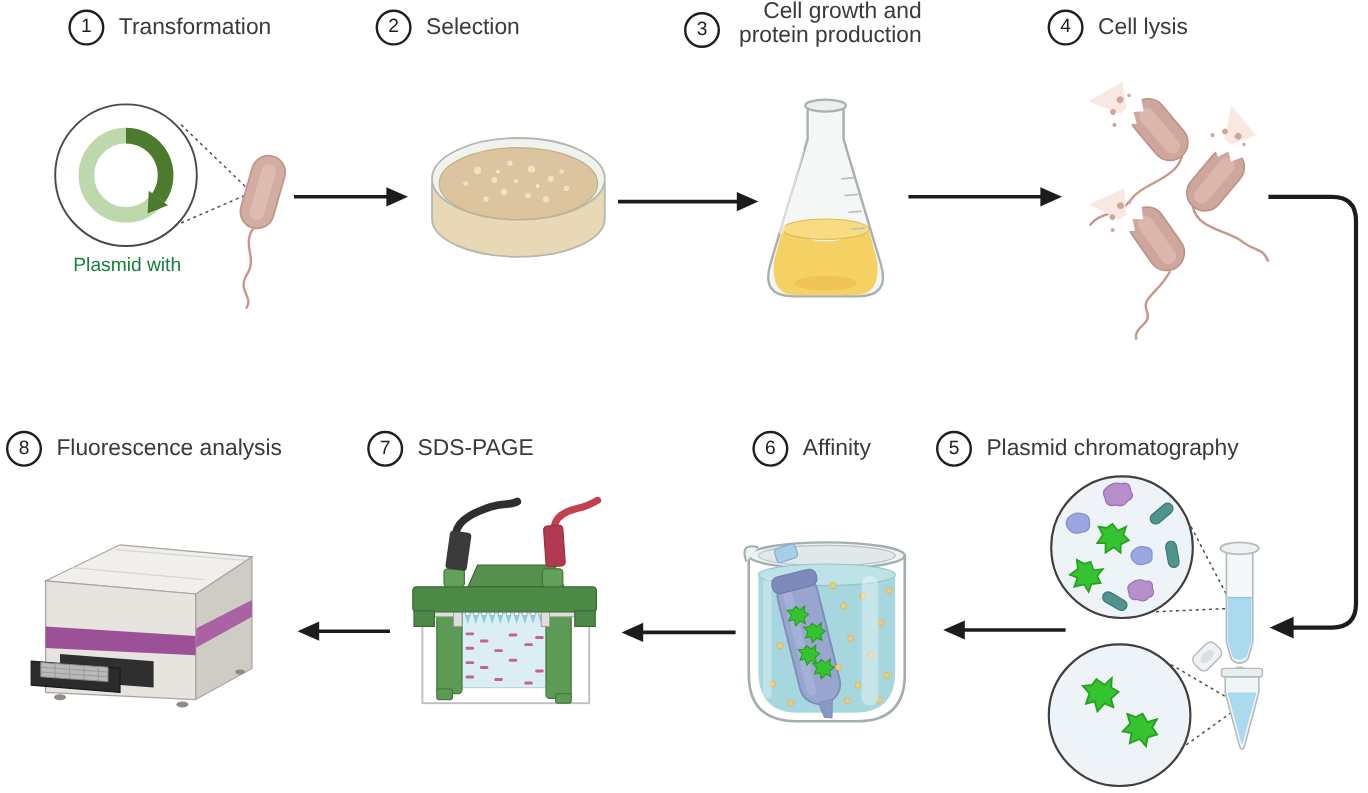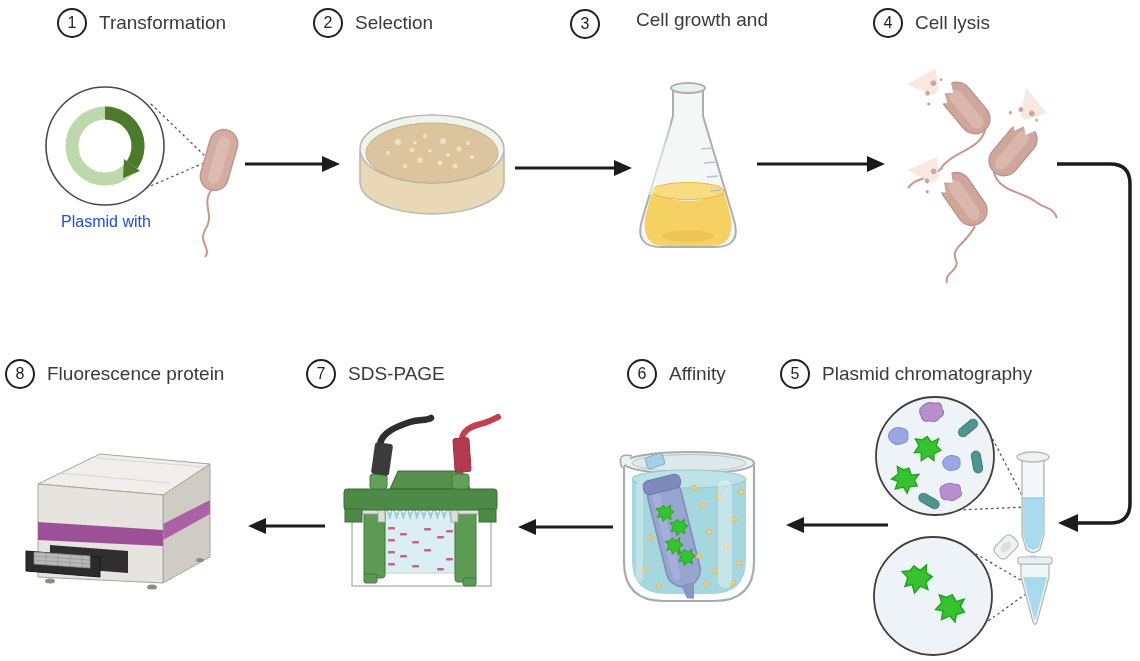--- a/index.html
+++ b/index.html
@@ -11,21 +11,21 @@
   .step-header{position:absolute;display:flex;align-items:center;gap:12px;}
   .step-num{
     width:26px;height:26px;border:2.5px solid #1f1f1f;border-radius:50%;
     display:flex;align-items:center;justify-content:center;
     font-size:16px;color:#1f1f1f;background:#fff;flex:0 0 auto;
   }
   .step-label{font-size:19px;color:#3a3a3a;white-space:nowrap;}
   .step-label.two-line{white-space:normal;text-align:right;line-height:20px;width:156px;}
   .plasmid-caption{
     position:absolute;left:28px;top:211px;width:156px;text-align:center;
-    font-size:16px;line-height:22px;color:#1d4ed8;
+    font-size:16px;line-height:22px;color:#15803d;
   }
   
   .gfp{fill:#35c42f;stroke:#23a01f;stroke-width:1.2;}
   .purpleP{fill:#b78fcd;stroke:#9a72b6;stroke-width:1;}
   .blueP{fill:#9ba7e2;stroke:#8090cf;stroke-width:1;}
   .tealP{fill:#4f948e;stroke:#3d7a74;stroke-width:1;}
   .arrowline{stroke:#1c1c1c;stroke-width:3;fill:none;}
   .arrowhead{fill:#1c1c1c;}
   .dash{stroke:#4a4a4a;stroke-width:1.2;fill:none;stroke-dasharray:2.5,3;}
 </style>
@@ -328,31 +328,32 @@
 
   <div class="step-header" style="left:313px;top:8px;">
     <div class="step-num">2</div>
     <div class="step-label">Selection</div>
   </div>
 
   <div class="step-header" style="left:570px;top:9px;">
     <div class="step-num">3</div>
     <div class="step-label two-line" style="margin-top:-9px;">
       <div>Cell growth and</div>
+      <div>protein production</div>
     </div>
   </div>
 
   <div class="step-header" style="left:873px;top:8px;">
     <div class="step-num">4</div>
     <div class="step-label">Cell lysis</div>
   </div>
 
   <div class="step-header" style="left:5px;top:359px;">
     <div class="step-num">8</div>
-    <div class="step-label">Fluorescence protein</div>
+    <div class="step-label">Fluorescence analysis</div>
   </div>
 
   <div class="step-header" style="left:306px;top:359px;">
     <div class="step-num">7</div>
     <div class="step-label">SDS-PAGE</div>
   </div>
 
   <div class="step-header" style="left:627px;top:359px;">
     <div class="step-num">6</div>
     <div class="step-label">Affinity</div>

